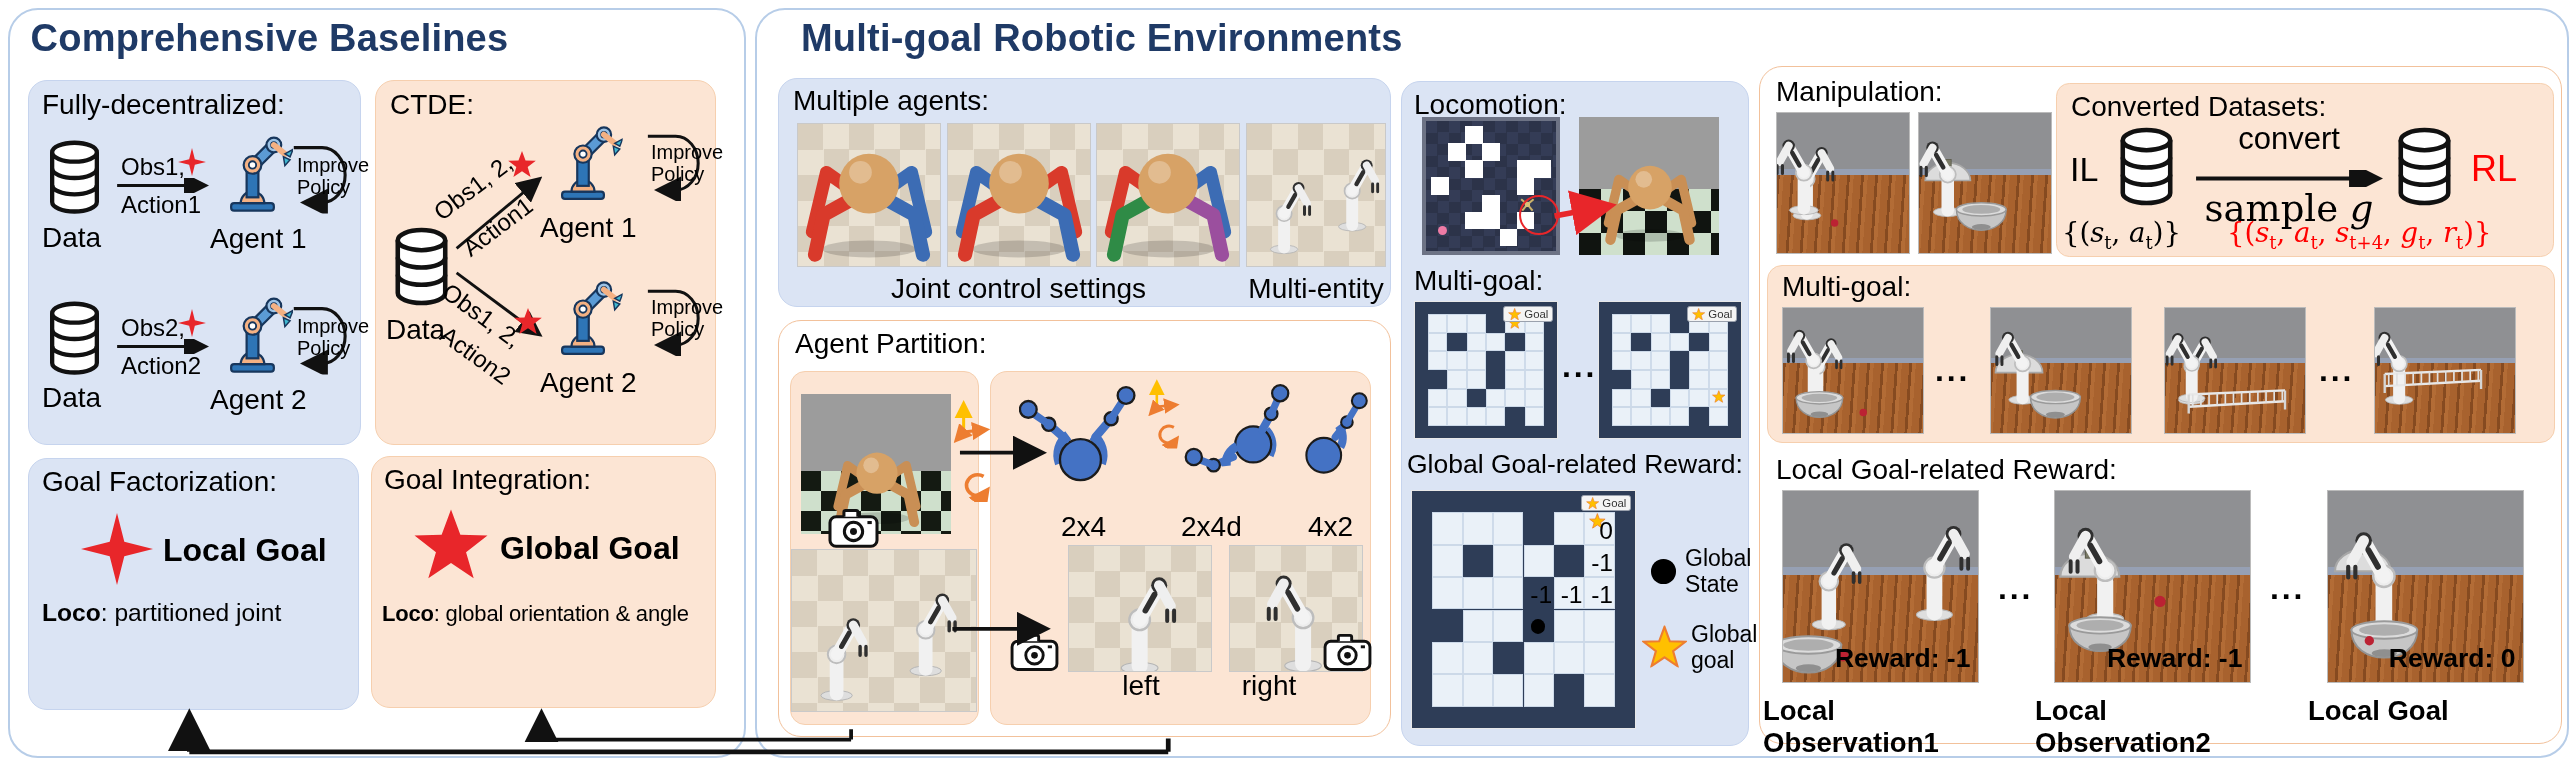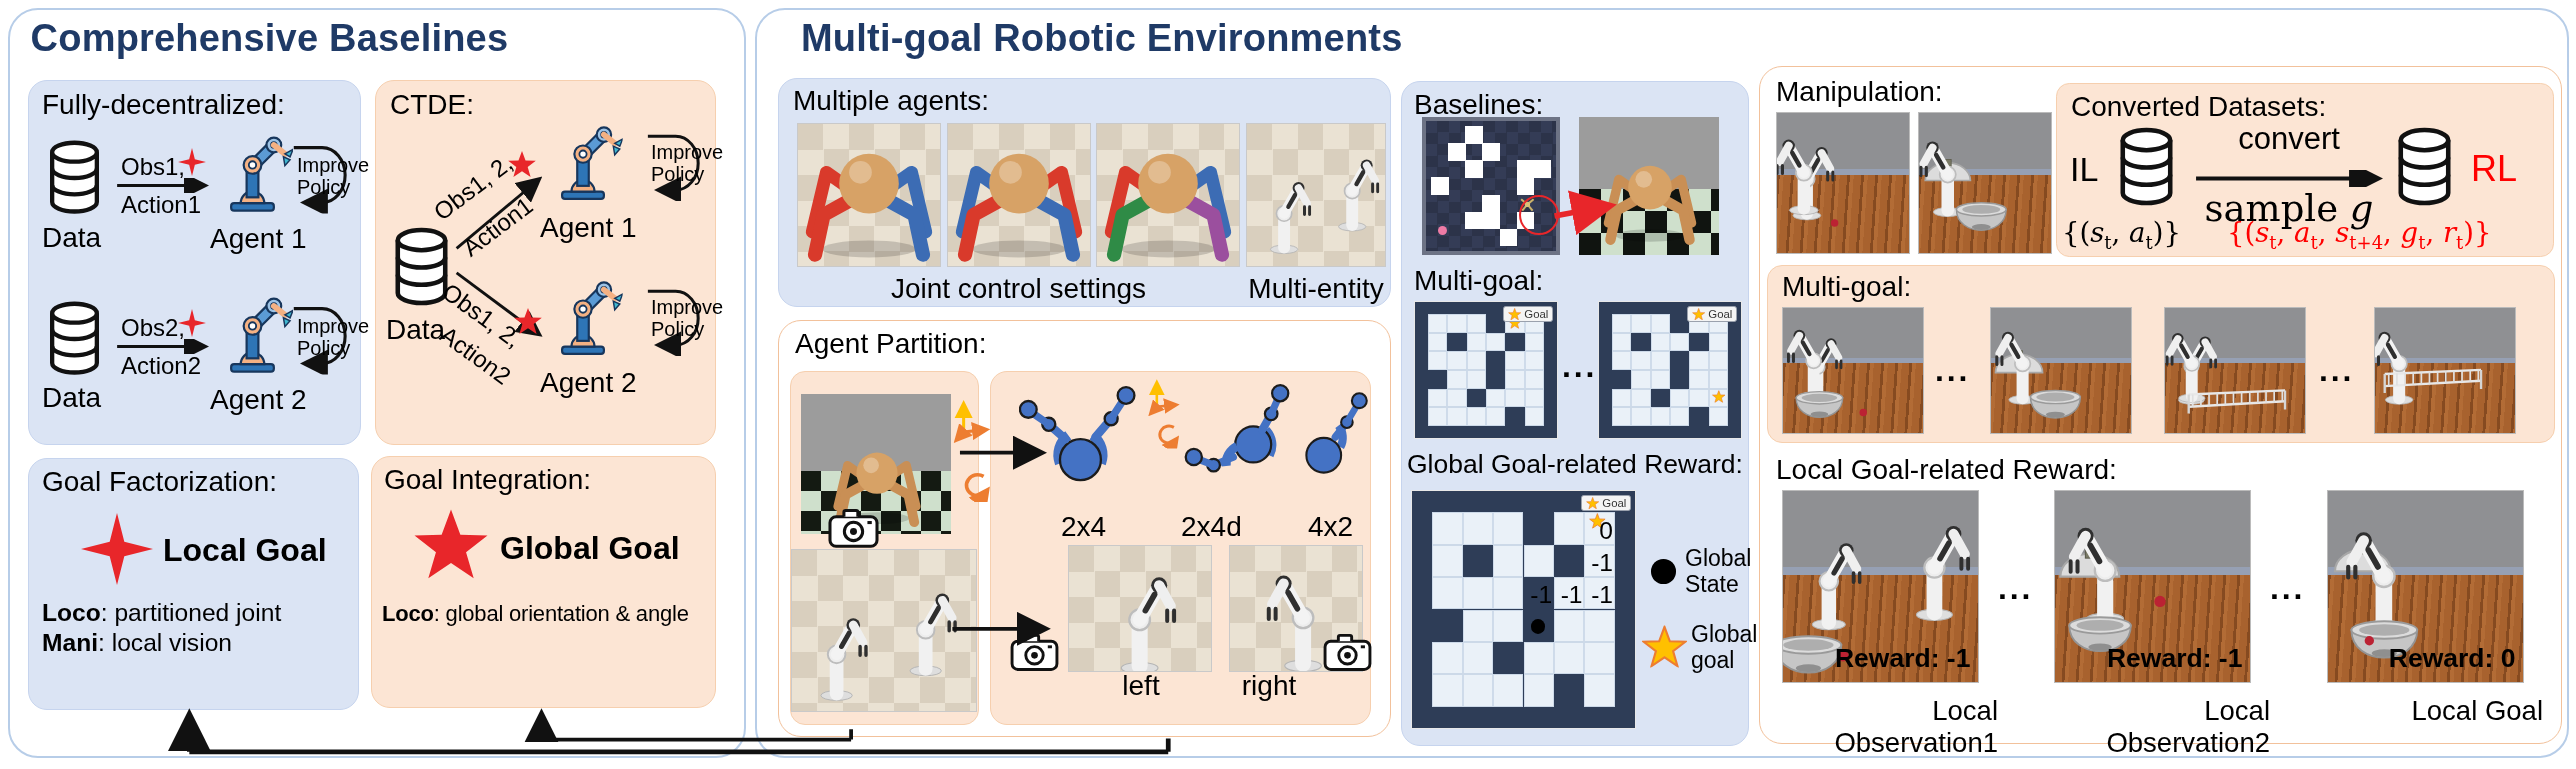--- a/index.html
+++ b/index.html
@@ -18,21 +18,21 @@
   .goalword{font-size:32px;font-weight:700;}
   .gdesc{font-size:24.6px;line-height:1.22;}
   .gdesc b{font-weight:700;}
   .dots{font-size:32px;font-weight:700;letter-spacing:2.8px;}
   .checker{background:repeating-conic-gradient(#eae2d3 0% 25%, #d9cfbe 0% 50%);background-size:51px 51px;border:0.9px solid #c9c9c9;}
   .photo{overflow:hidden;box-sizing:border-box;}
   .scene{background:linear-gradient(180deg,#8f9093 0 40%,#96a0b4 40% 44%,#a8622e 44%);border:0.9px solid #bbb;overflow:hidden;box-sizing:border-box;}
   .scene .grain{position:absolute;left:0;right:0;top:44%;bottom:0;background:repeating-linear-gradient(94deg,rgba(70,30,6,.35) 0 2.8px,rgba(255,180,110,.12) 2.8px 6.6px,transparent 6.6px 14px);}
   .scene svg.sc{position:absolute;inset:0;width:100%;height:100%;}
   .rewardtxt{position:absolute;right:7.6px;bottom:7.6px;font-size:26.5px;font-weight:700;color:#000;}
-  .cap29{font-size:27.5px;text-align:right;}
+  .cap29{font-size:27.5px;text-align:left;font-weight:bold;}
   .mazeD{background:#39415a;border:4.7px solid #6d7385;box-sizing:border-box;background-image:repeating-conic-gradient(#2c3349 0% 25%,#343c56 0% 50%);background-size:23px 23px;overflow:hidden;}
   .mazeL{background:#2e3d57;border:1.9px solid #e8e8e8;box-sizing:border-box;overflow:hidden;}
   .mcell{position:absolute;background:#eaf1f8;box-shadow:inset 0 0 0 0.9px #ccd9e8;}
   .wcell{position:absolute;background:#fff;}
   .chip{position:absolute;top:3.8px;right:3.8px;background:#f4f4f4;border:0.9px solid #9aa1ad;border-radius:2.8px;display:flex;align-items:center;gap:2.8px;padding:0.9px 3.8px;font-size:11.4px;color:#333;}
   .mathtxt{font-family:"DejaVu Serif",serif;font-size:27.5px;}
   .mathtxt sub{font-size:18px;}
   .red{color:#ff0000;}
   .rot{transform-origin:left center;}
   svg{display:block;}
@@ -257,21 +257,20 @@
 <div class="abs improve" style="left:651px;top:297px;width:57px;">Improve Policy</div>
 
 <div class="abs pblue" style="left:28px;top:458px;width:331px;height:252px;"></div>
 <div class="abs hd" style="left:42px;top:466px;">Goal Factorization:</div>
 <svg class="abs" style="left:81px;top:513px;" width="72" height="72" viewBox="0 0 76 76">
     <use href="#star4"></use>
   </svg>
 <div class="abs goalword" style="left:163px;top:532px;">Local Goal</div>
 <div class="abs gdesc" style="left:42px;top:598px;">
   <div><b>Loco</b><span>: partitioned joint</span></div>
-  <div><b>Mani</b><span>: local vision</span></div>
 </div>
 
 <div class="abs ppeach" style="left:371px;top:456px;width:345px;height:252px;"></div>
 <div class="abs hd" style="left:384px;top:464px;">Goal Integration:</div>
 <svg class="abs" style="left:411px;top:507px;" width="80" height="74" viewBox="0 0 84 78">
     <use href="#star5"></use>
   </svg>
 <div class="abs goalword" style="left:500px;top:530px;">Global Goal</div>
 <div class="abs gdesc" style="left:382px;top:600px;font-size:22px;letter-spacing:-0.2px;line-height:1.3;">
   <div><b>Loco</b><span>: global orientation &amp; angle</span></div>
@@ -383,21 +382,21 @@
 <svg class="abs" style="left:1009px;top:631px;" width="51" height="42" viewBox="0 0 54 44">
     <use href="#cam"></use>
   </svg>
 <div class="abs lbl30" style="left:1089px;top:670px;width:104px;text-align:center;">left</div>
 <svg class="abs" style="left:1322px;top:631px;" width="51" height="42" viewBox="0 0 54 44">
     <use href="#cam"></use>
   </svg>
 <div class="abs lbl30" style="left:1217px;top:670px;width:104px;text-align:center;">right</div>
 
 <div class="abs pblue" style="left:1401px;top:81px;width:348px;height:665px;"></div>
-<div class="abs hd" style="left:1414px;top:89px;">Baselines:</div>
+<div class="abs hd" style="left:1414px;top:89px;">Locomotion:</div>
 <div class="abs mazeD" id="loco-maze" style="left:1422px;top:117px;width:138px;height:138px;">
     <div class="wcell" style="left:30.285714285714285%;top:4%;width:13.642857142857142%;height:13.642857142857142%;"></div>
     <div class="wcell" style="left:17.142857142857142%;top:17.142857142857142%;width:13.642857142857142%;height:13.642857142857142%;"></div>
     <div class="wcell" style="left:43.42857142857143%;top:17.142857142857142%;width:13.642857142857142%;height:13.642857142857142%;"></div>
     <div class="wcell" style="left:30.285714285714285%;top:30.285714285714285%;width:13.642857142857142%;height:13.642857142857142%;"></div>
     <div class="wcell" style="left:69.71428571428571%;top:30.285714285714285%;width:13.642857142857142%;height:13.642857142857142%;"></div>
     <div class="wcell" style="left:82.85714285714286%;top:30.285714285714285%;width:13.642857142857142%;height:13.642857142857142%;"></div>
     <div class="wcell" style="left:4%;top:43.42857142857143%;width:13.642857142857142%;height:13.642857142857142%;"></div>
     <div class="wcell" style="left:69.71428571428571%;top:43.42857142857143%;width:13.642857142857142%;height:13.642857142857142%;"></div>
     <div class="wcell" style="left:43.42857142857143%;top:56.57142857142857%;width:13.642857142857142%;height:13.642857142857142%;"></div>

